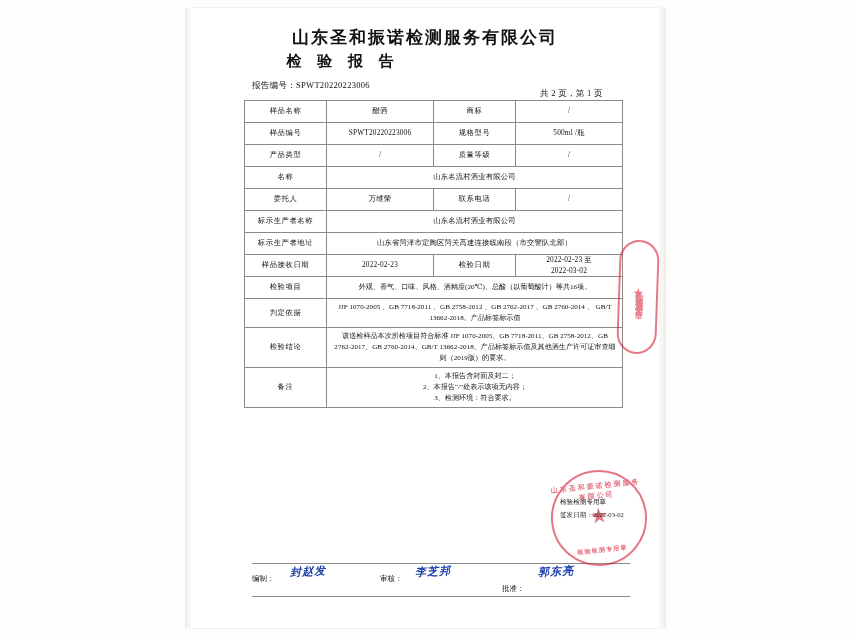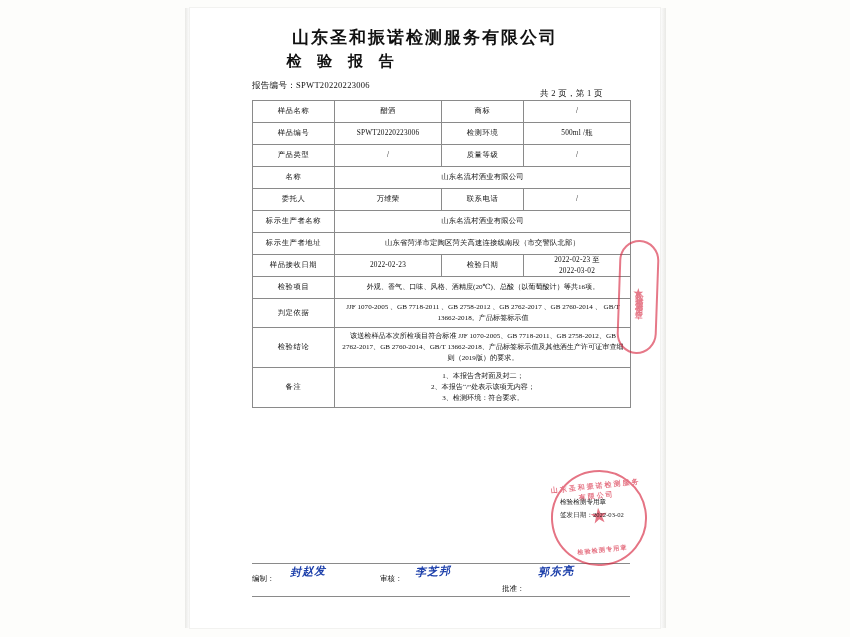--- a/index.html
+++ b/index.html
@@ -83,21 +83,21 @@
     position: absolute;
     left: 540px;
     top: 88px;
     font-size: 8.5px;
     color: #111;
     letter-spacing: 0.3px;
   }
 
   table.main {
     position: absolute;
-    left: 252px;
+    left: 244px;
     top: 100px;
     width: 378px;
     border-collapse: collapse;
     table-layout: fixed;
     border-radius: 14px;
   }
   table.main td {
     border: 1px solid #8a8a8a;
     font-size: 7.3px;
     padding: 0;
@@ -283,21 +283,21 @@
     <tbody>
       <tr>
         <td class="lbl">样品名称</td>
         <td class="val">醋酒</td>
         <td class="lbl">商标</td>
         <td class="val">/</td>
       </tr>
       <tr>
         <td class="lbl">样品编号</td>
         <td class="val">SPWT20220223006</td>
-        <td class="lbl">检测环境</td>
+        <td class="lbl">规格型号</td>
         <td class="val">500ml /瓶</td>
       </tr>
       <tr>
         <td class="lbl">产品类型</td>
         <td class="val">/</td>
         <td class="lbl">质量等级</td>
         <td class="val">/</td>
       </tr>
 
       <tr>

